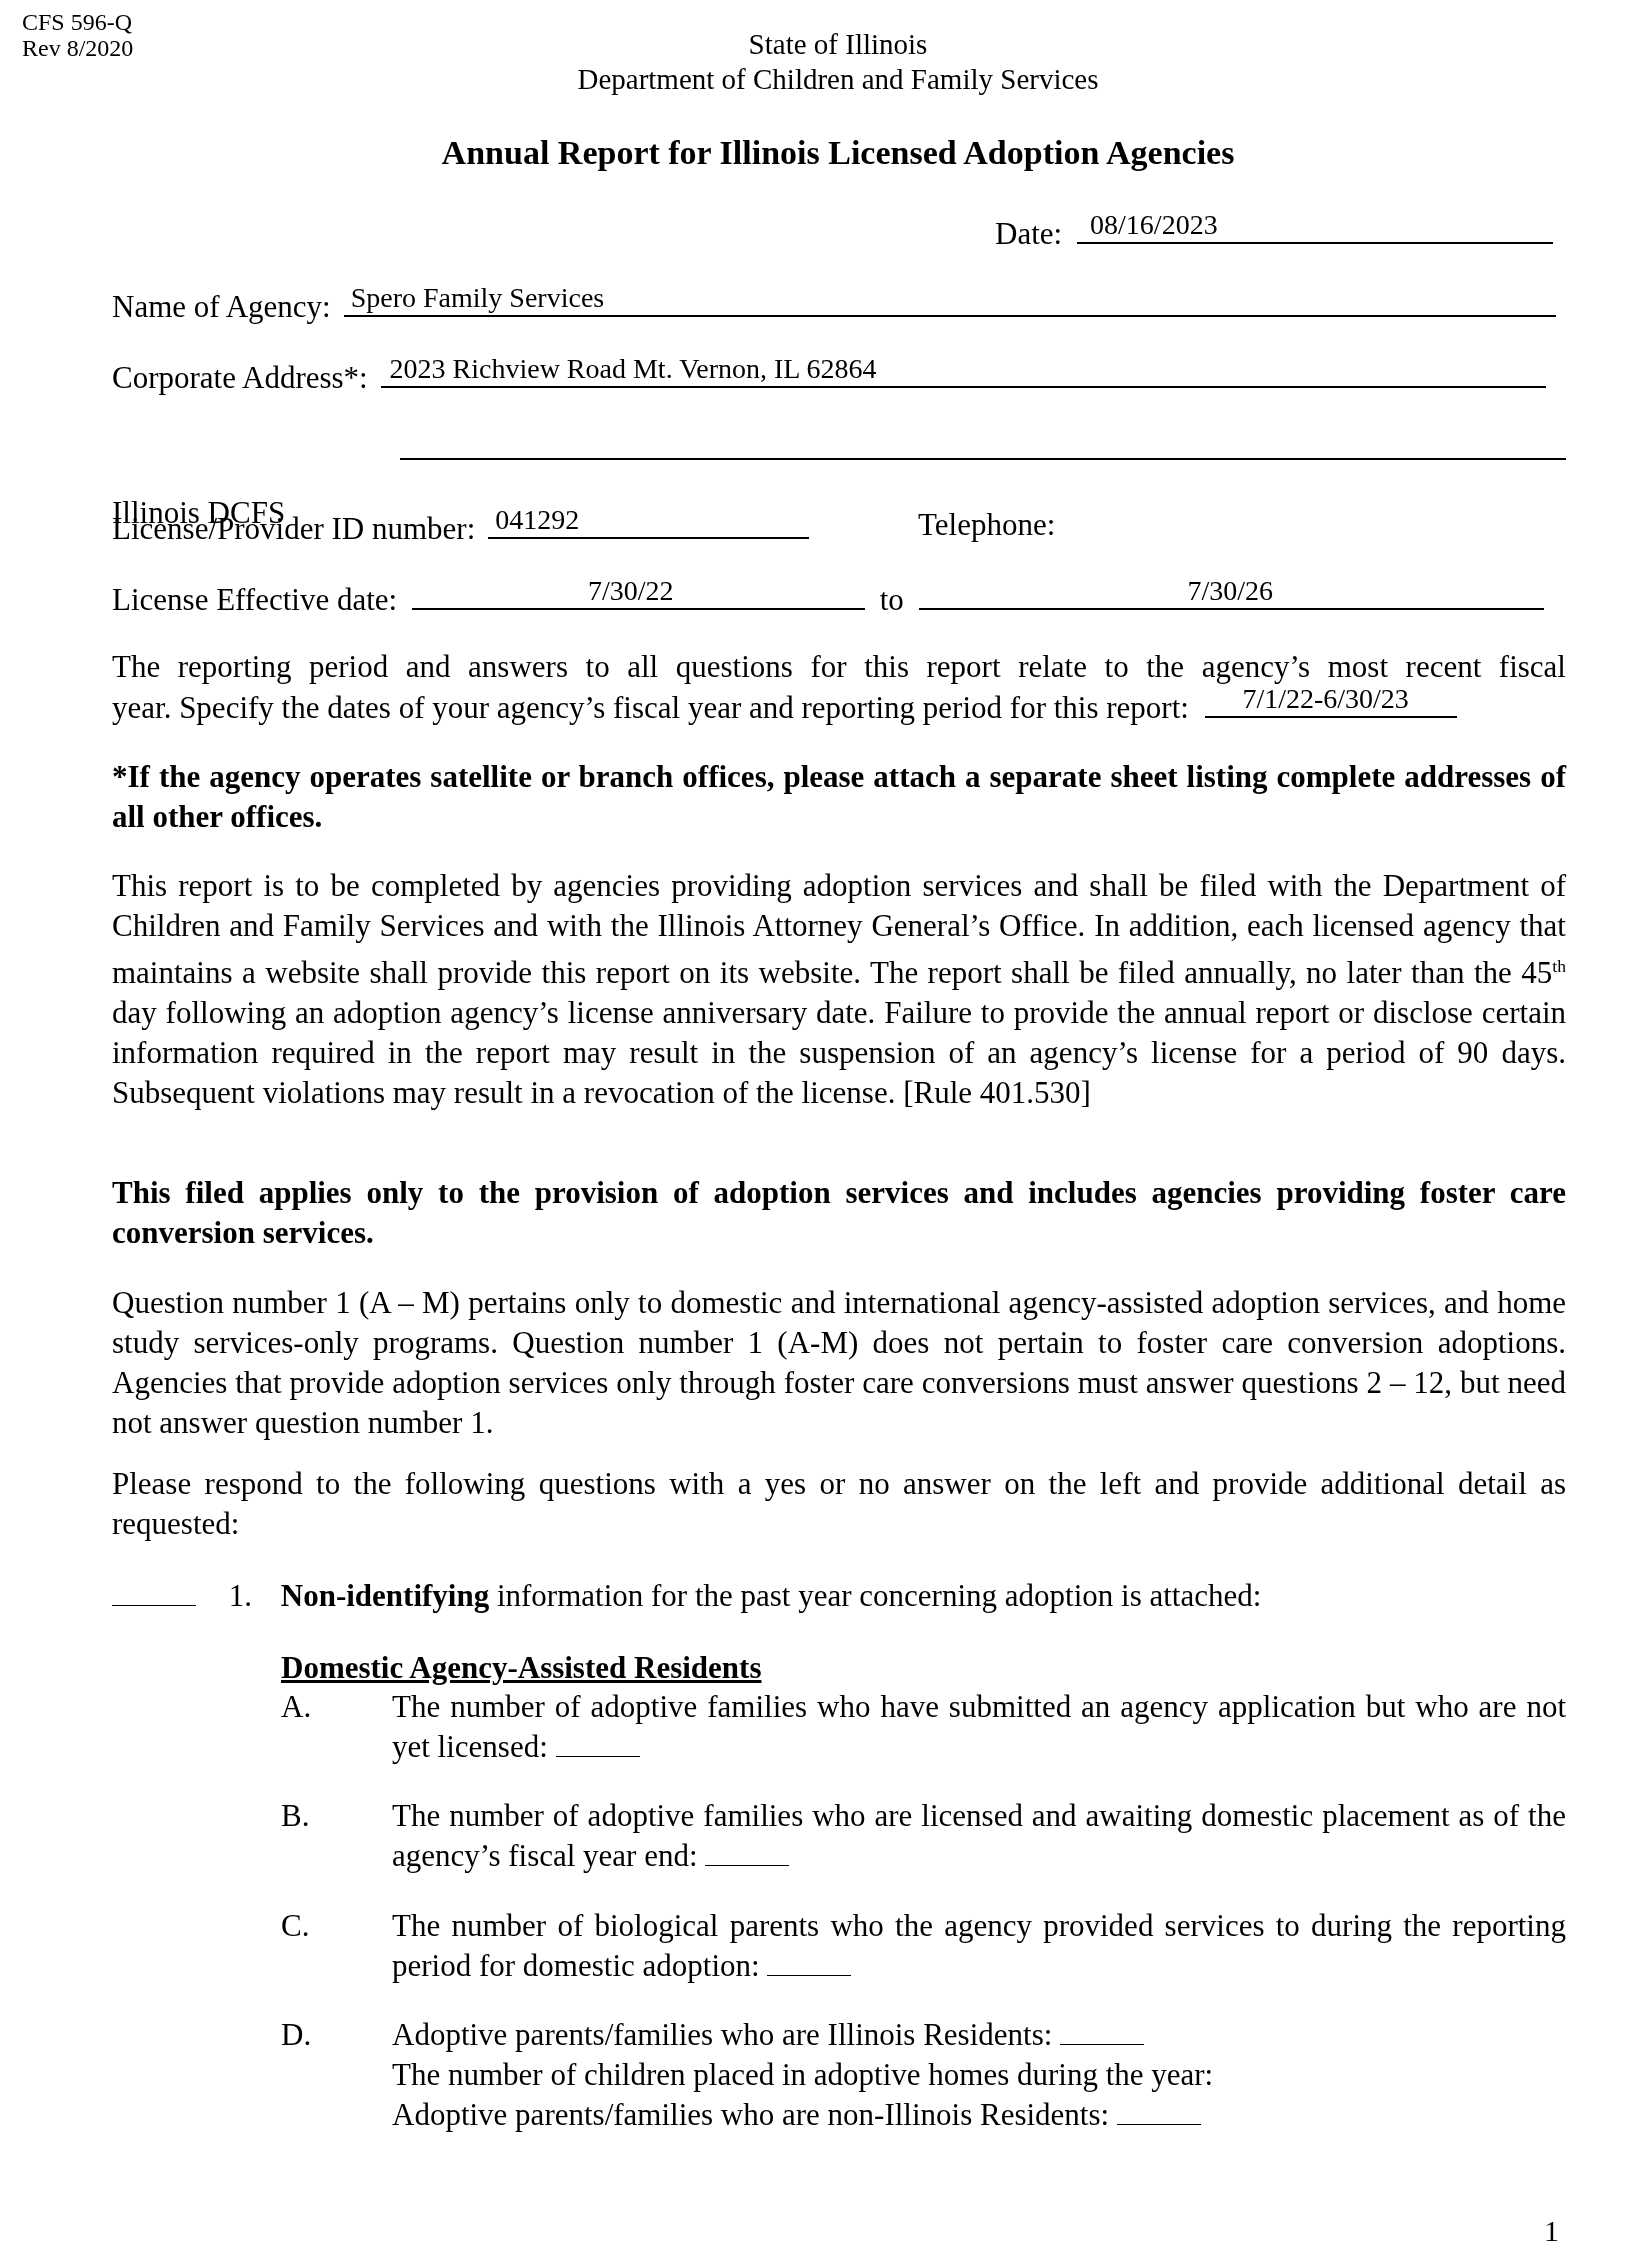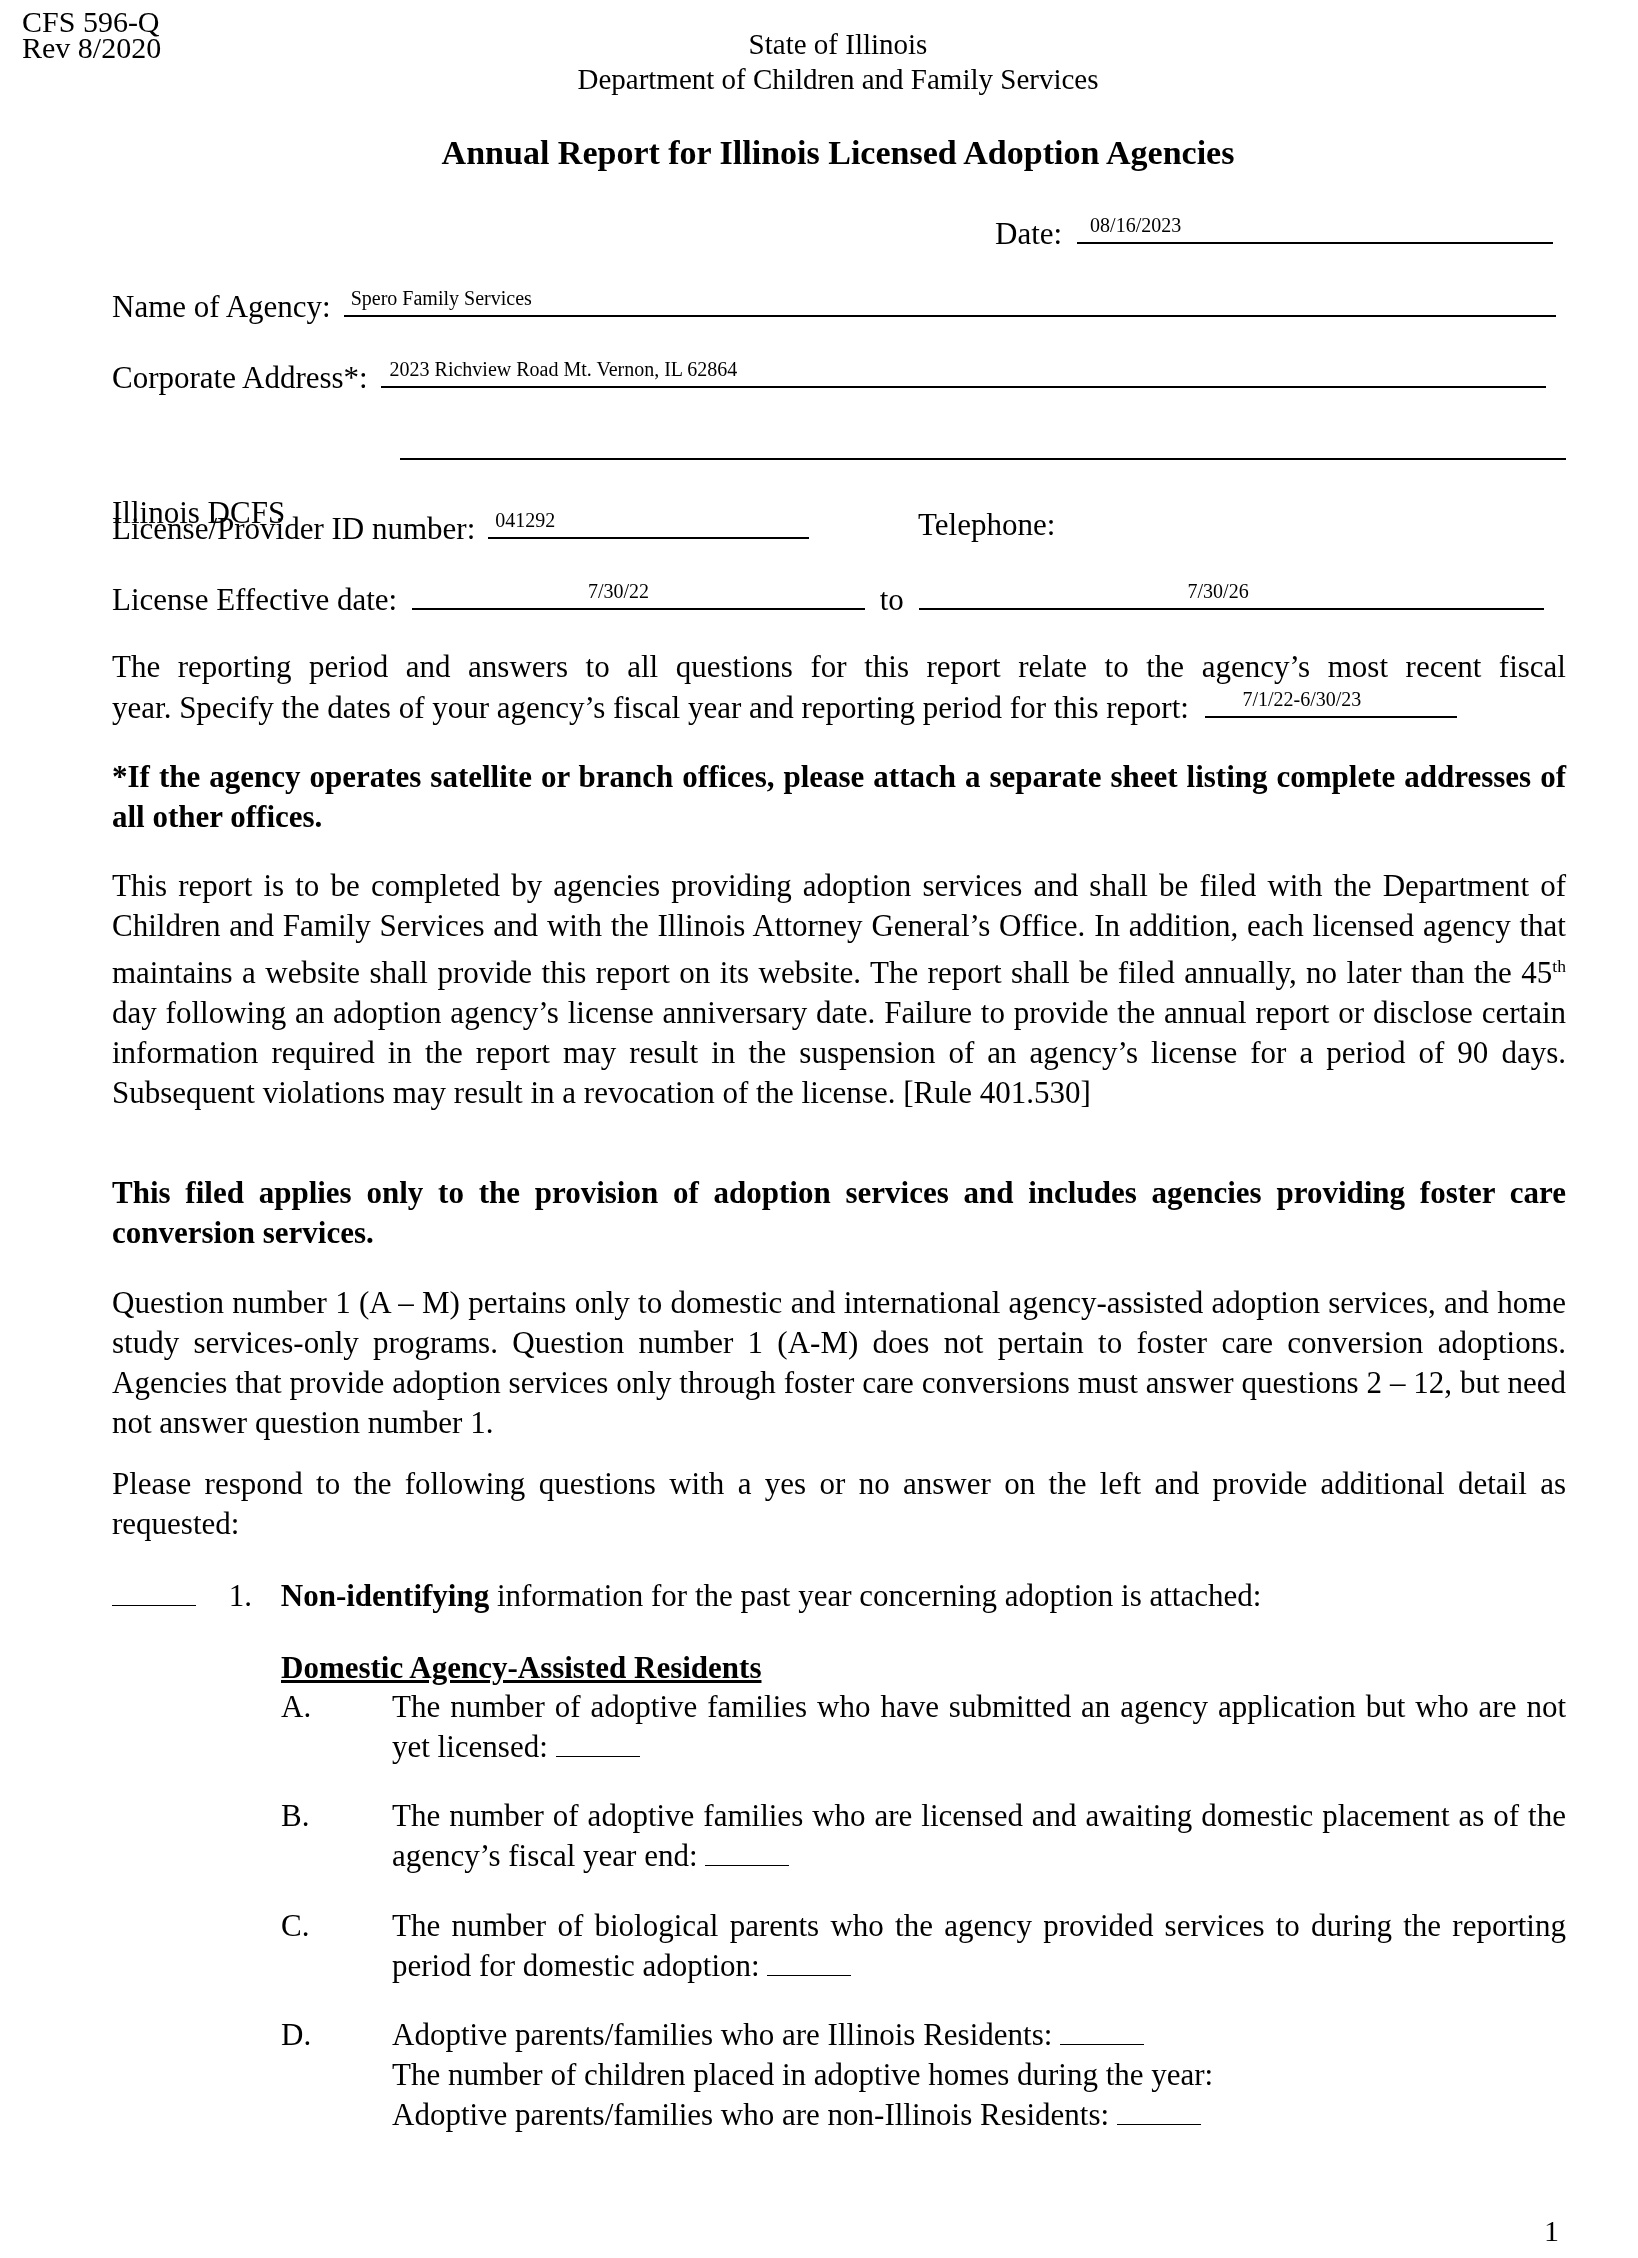--- a/index.html
+++ b/index.html
@@ -2,28 +2,28 @@
 <html style="font-size:14px"><head>
 <meta charset="utf-8">
 <style>
   html, body { margin: 0; padding: 0; background: #ffffff; }
   body {
     width: 1638px; height: 2258px; position: relative; overflow: hidden;
     font-family: "Liberation Serif", "DejaVu Serif", serif;
     color: #000; font-size: 31px;
   }
   .abs { position: absolute; }
-  .form-id { left: 22px; top: 8.8px; font-size: 30px; line-height: 26.5px; }
+  .form-id { left: 22px; top: 8.8px; font-size: 24px; line-height: 26.5px; }
   .header { left: 0; width: 1676px; text-align: center; top: 26.5px; font-size: 29px; line-height: 35px; }
   .title { left: 0; width: 1676px; text-align: center; top: 134px; font-size: 34px; font-weight: bold; }
   .row { position: absolute; white-space: nowrap; line-height: 35px; }
   .field {
     display: inline-block; border-bottom: 2.6px solid #000; height: 30px;
     vertical-align: baseline; position: relative; line-height: 30px;
-    font-size: 20px;
+    font-size: 28px;
   }
   .field span.val { position: absolute; bottom: 1.8px; white-space: nowrap; }
   .para { position: absolute; left: 112px; width: 1454px; text-align: justify; line-height: 40px; }
   .bold { font-weight: bold; }
   .blank { display: inline-block; width: 56px; border-bottom: 1.8px solid #000; height: 25px; vertical-align: baseline; }
   .q-item { position: absolute; line-height: 40px; }
   .sub-letter { position: absolute; left: 281px; }
   .sub-text { position: absolute; left: 392px; width: 1174px; text-align: justify; line-height: 40px; }
   .underline { text-decoration: underline; }
   .page-num { right: 79px; top: 2214px; font-size: 30px; }

